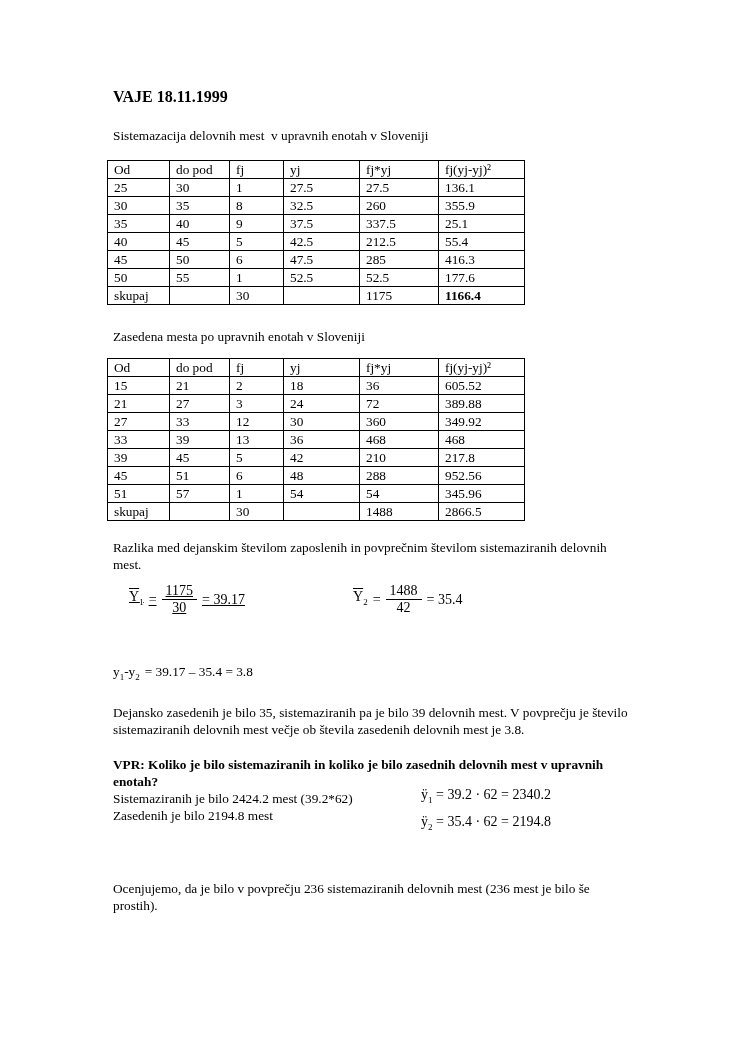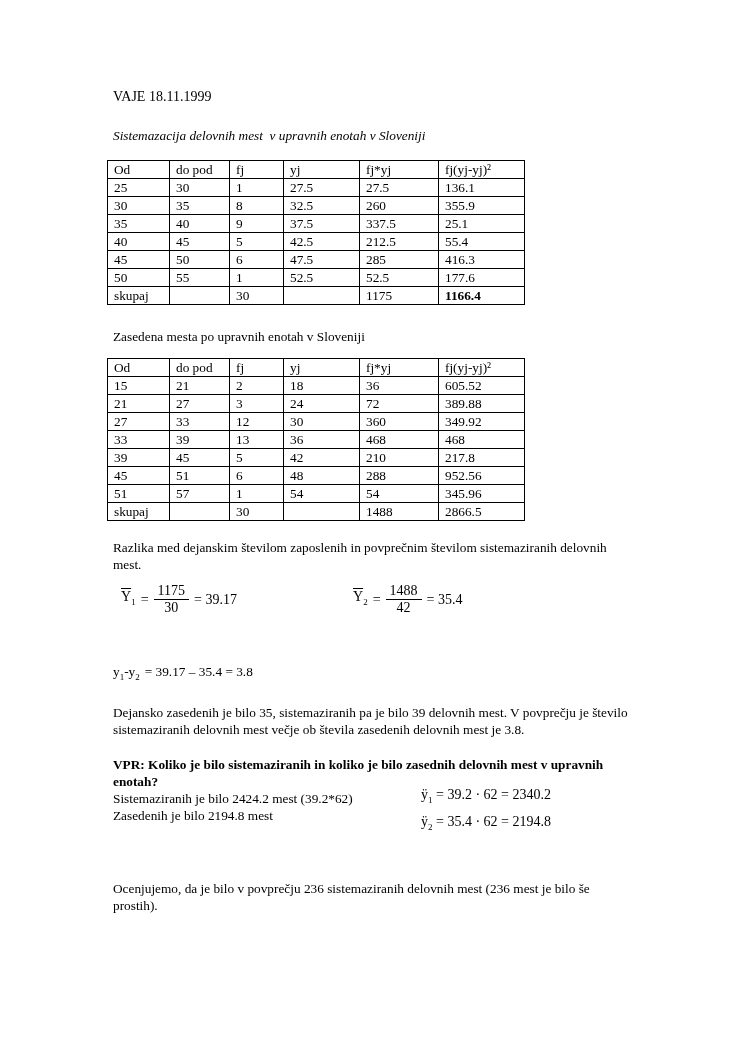--- a/index.html
+++ b/index.html
@@ -9,23 +9,23 @@
     width: 750px;
     height: 1061px;
     background: #ffffff;
     color: #000000;
     font-family: "Liberation Serif", serif;
     font-size: 13.3px;
     line-height: 17px;
     padding: 88px 113px 0 113px;
     overflow: hidden;
   }
-  .keep-ws { white-space: pre-wrap; font-style: italic; }
-
-  .doc-title { font-size: 14px; font-weight: normal; }
+  .keep-ws { white-space: pre-wrap; }
+
+  .doc-title { font-size: 16px; font-weight: bold; }
 
   .table-caption { margin-top: 22px; }
 
   table.data-table {
     border-collapse: collapse;
     table-layout: fixed;
     width: 417px;
     margin-left: -6px;
     margin-top: 16px;
     padding-left: 8px;
@@ -49,21 +49,21 @@
 
   .math-row { position: relative; height: 46px; margin-top: 10px; }
   .mean-formula {
     position: absolute;
     top: 0;
     display: inline-flex;
     align-items: center;
     gap: 5px;
     font-size: 14px;
   }
-  .mean-formula.f1 { left: 8px; }
+  .mean-formula.f1 { left: 16px; text-decoration: underline; }
   .mean-formula.f2 { left: 240px; }
   .ovl { text-decoration: overline; }
   .frac { display: inline-flex; flex-direction: column; align-items: center; line-height: 16px; }
   .frac .num { border-bottom: 1px solid #000; padding: 0 4px; }
   .frac .den { padding: 0 4px; }
 
   .diff-line { margin-top: 34px; }
   .diff-line .rest { margin-left: 5px; }
 
   .vpr-heading { margin-top: 18px; font-weight: bold; }

